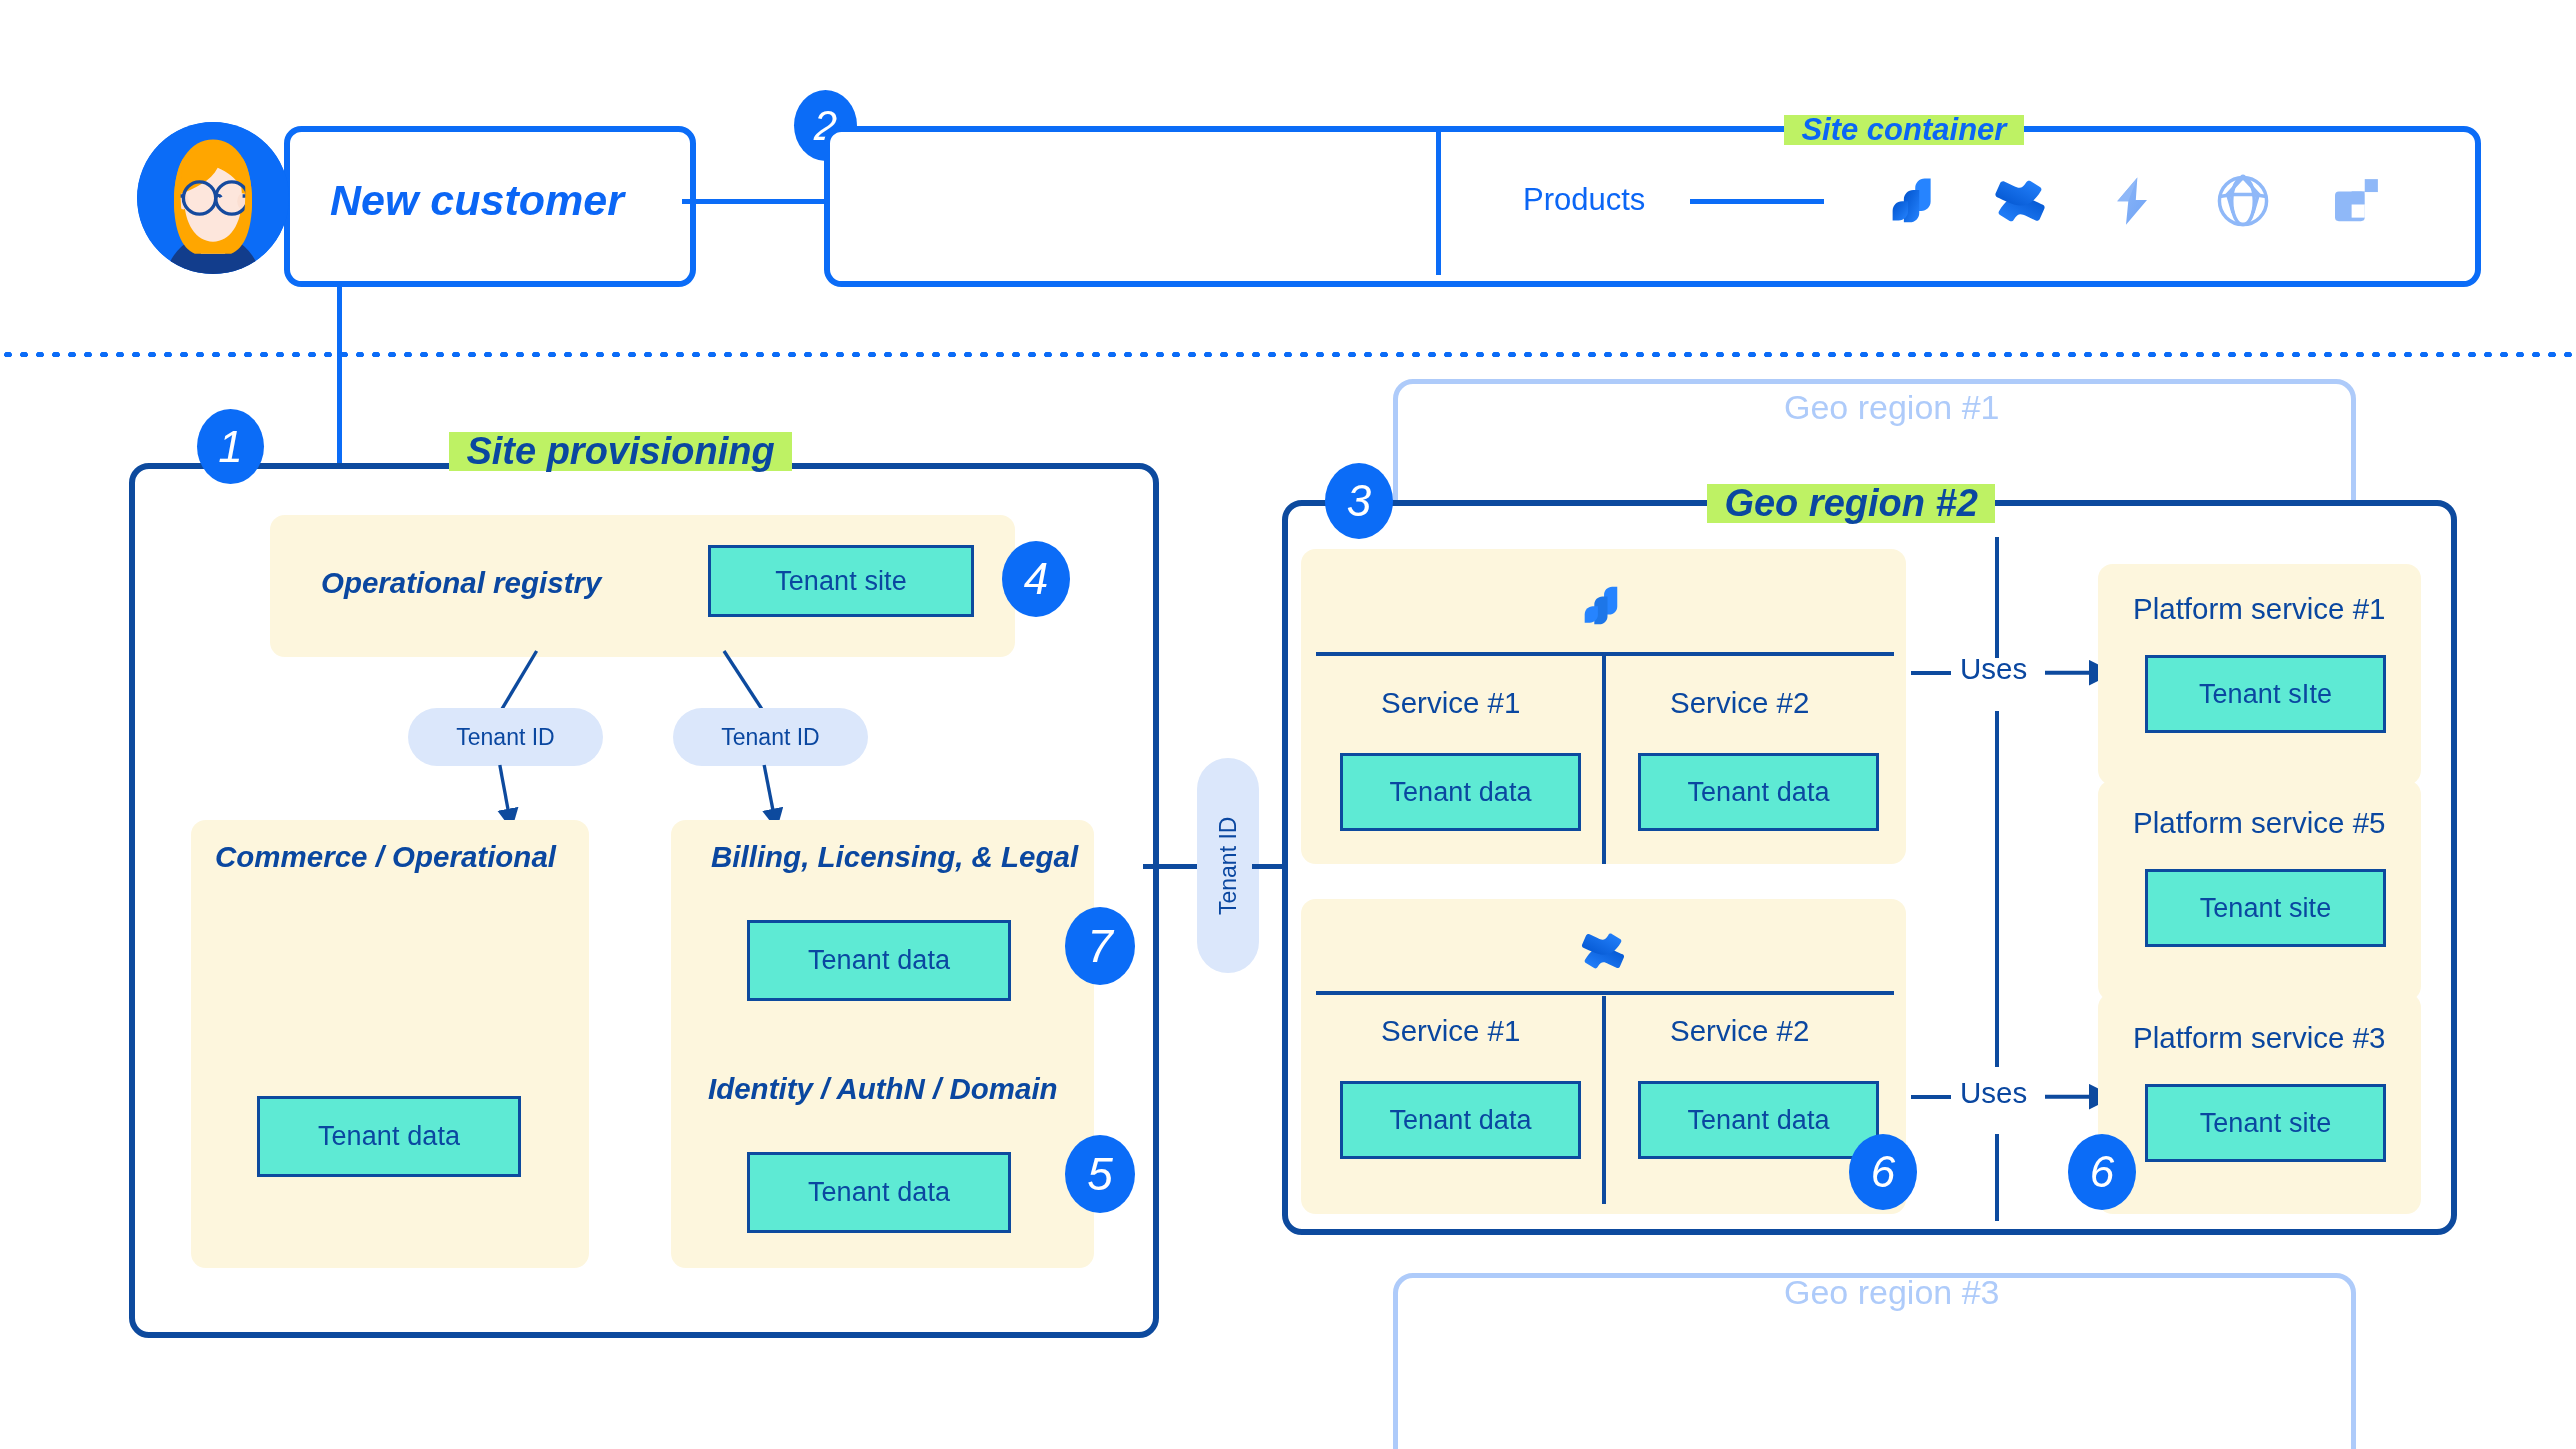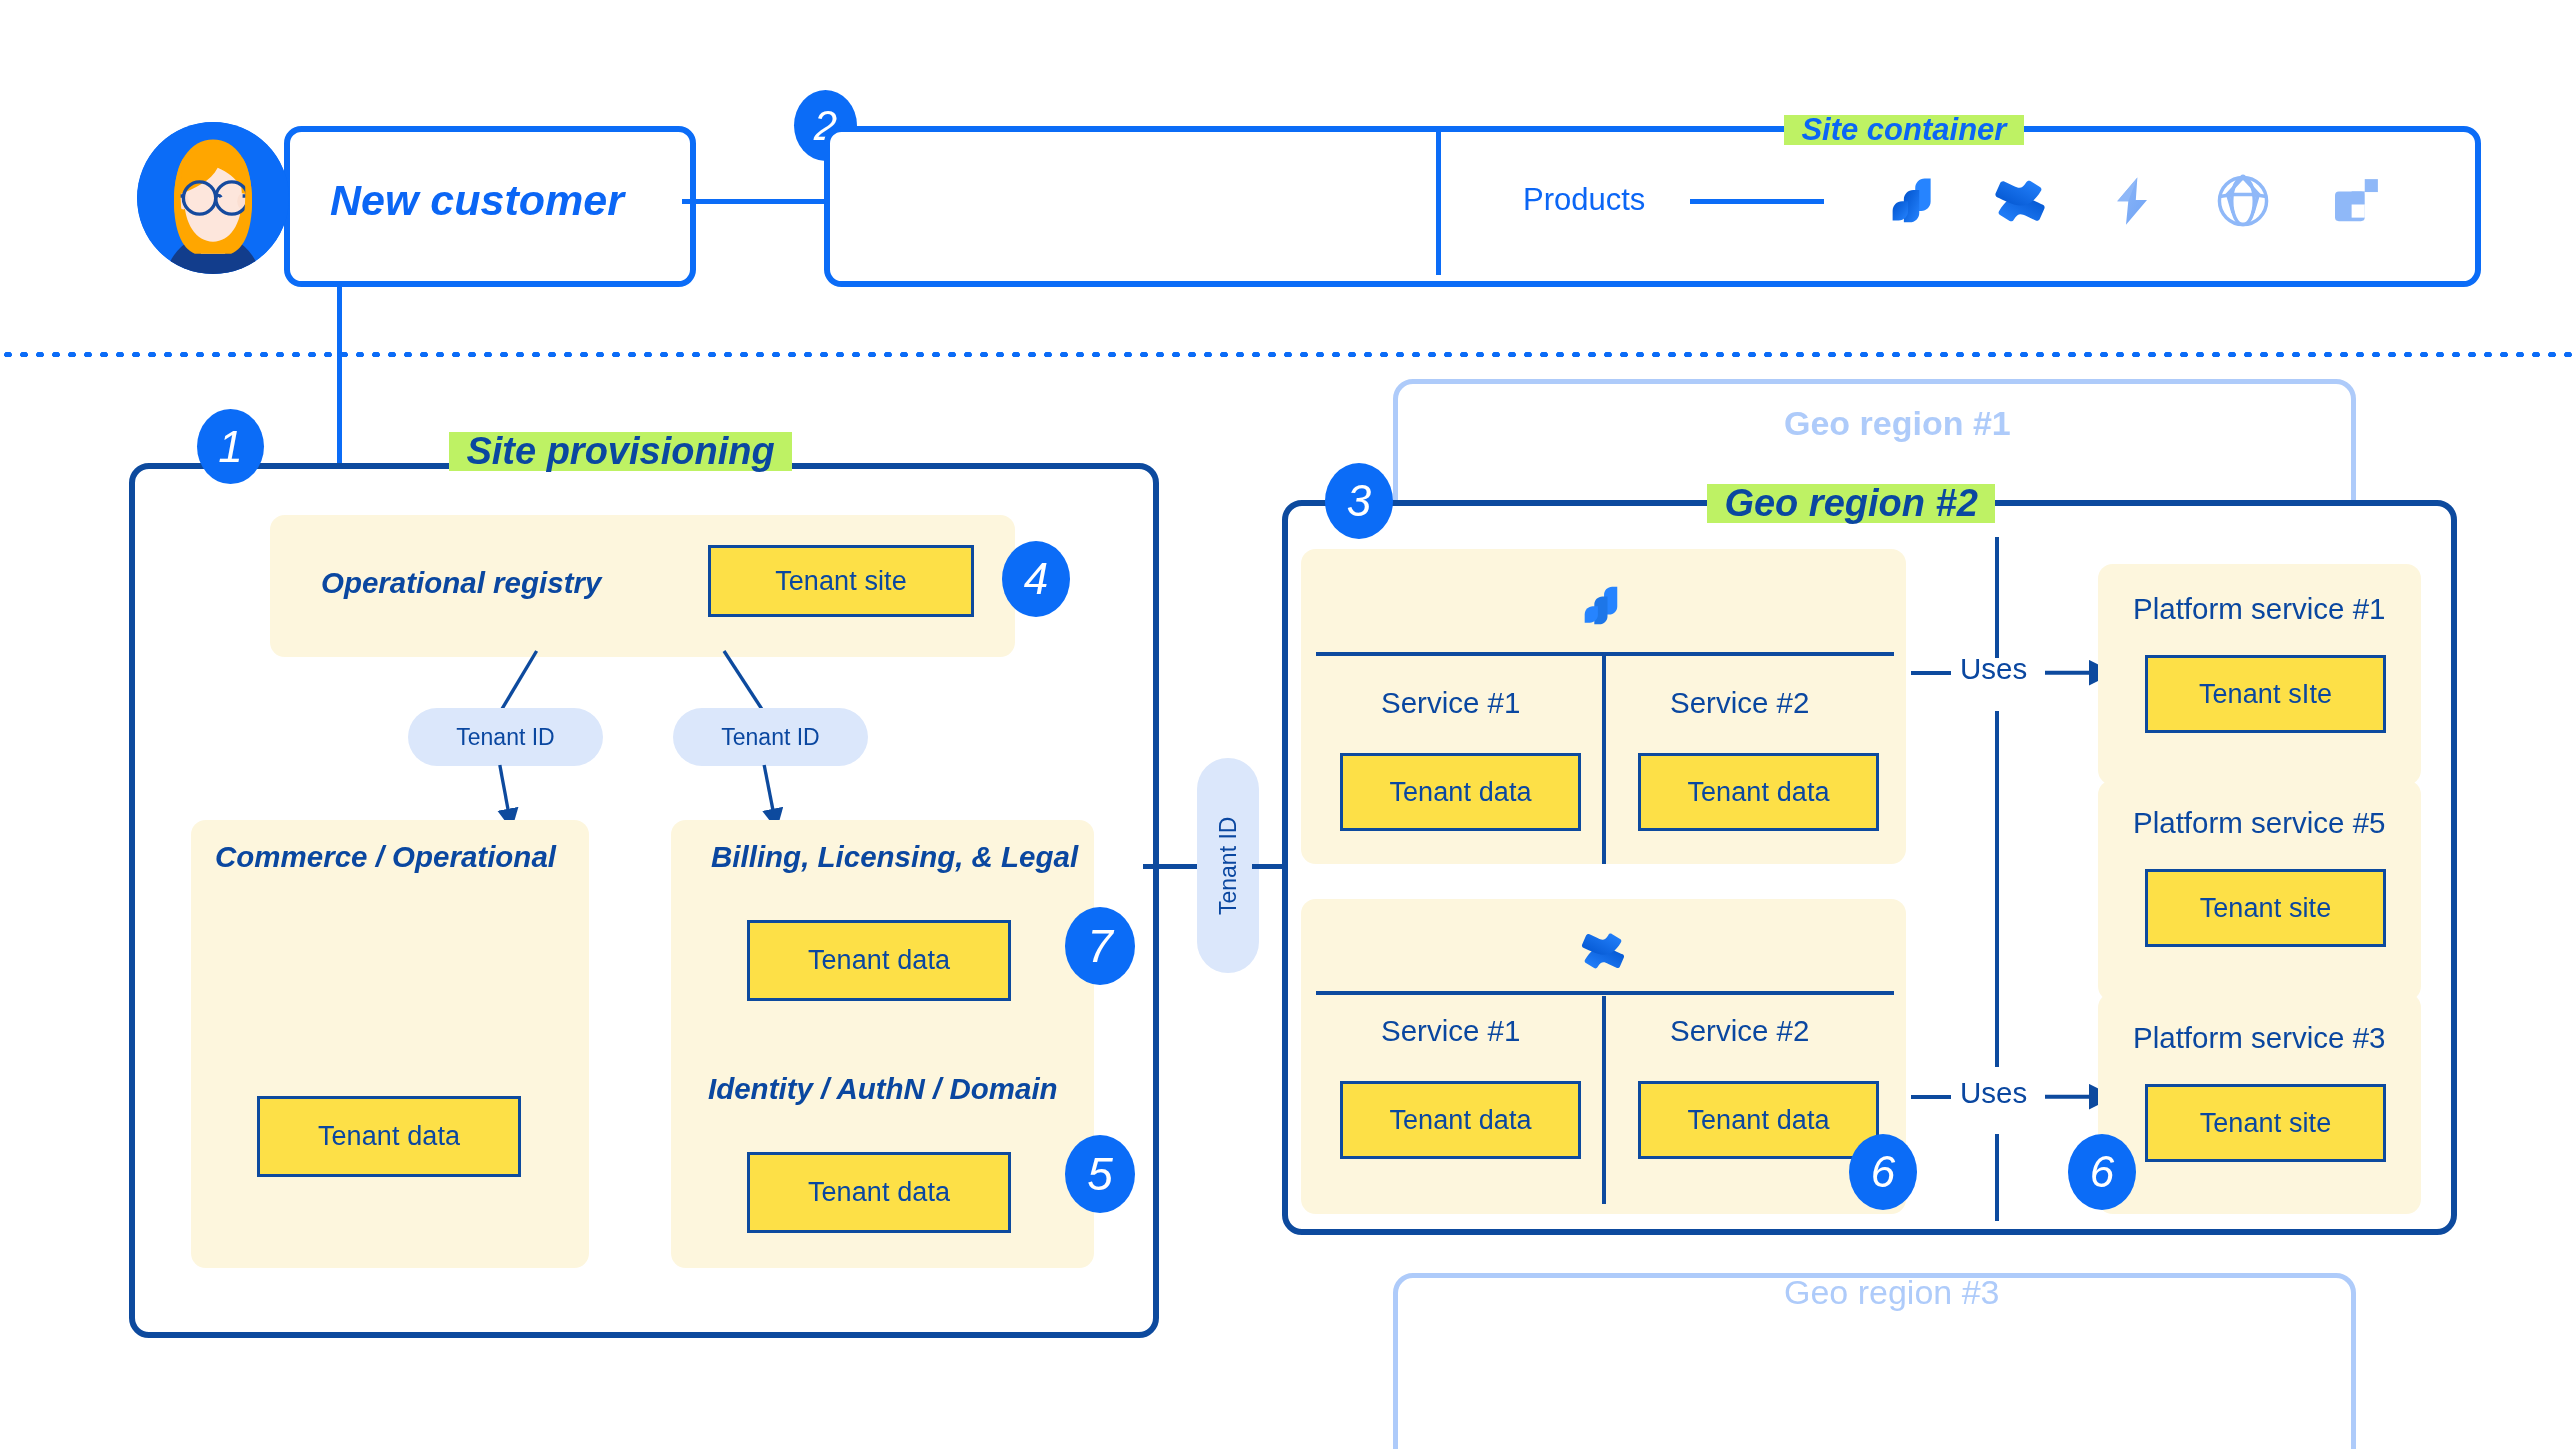--- a/index.html
+++ b/index.html
@@ -30,21 +30,21 @@
   .notch{
     position:absolute;background:#bef264;padding:0 17.4px;white-space:nowrap;
     font-style:italic;font-weight:700;
   }
 
   
   .cream{position:absolute;background:#fdf6dd;border-radius:14.8px;}
 
   
   .chip{
-    position:absolute;background:#fde047;border:3.4px solid #0d4a9e;
+    position:absolute;background:#5eead4;border:3.4px solid #0d4a9e;
     color:#0a47a0;display:flex;align-items:center;justify-content:center;
     font-size:27px;letter-spacing:0.1px;
   }
 
   
   .pill{
     position:absolute;background:#dbe7fb;border-radius:670px;
     color:#0a47a0;display:flex;align-items:center;justify-content:center;
     font-size:23px;
   }
@@ -264,21 +264,21 @@
   <div class="lbl lbl-italic deep-blue" style="left:708px;top:1072px;font-size:29.5px;">Identity / AuthN / Domain</div>
   <div class="chip" style="left:747px;top:1152px;width:258px;height:75px;">Tenant data</div>
 
   <div class="marker" style="left:1065px;top:1135px;width:70px;height:78px;font-size:46px;">5</div>
 
   <div class="ln-h-d" style="left:1143px;top:864px;width:67px;"></div>
   <div class="pill vert" style="left:1197px;top:758px;width:62px;height:215px;">Tenant ID</div>
   <div class="ln-h-d" style="left:1252px;top:864px;width:67px;"></div>
 
   <div class="box-ghost" style="left:1393px;top:379px;width:953px;height:138px;"></div>
-  <div class="lbl" style="left:1784px;top:404px;font-size:34px;color:#aecbfa;font-weight:bold;">Geo region #1</div>
+  <div class="lbl" style="left:1784px;top:388px;font-size:34px;color:#aecbfa;">Geo region #1</div>
 
   <div class="box-ghost" style="left:1393px;top:1273px;width:953px;height:201px;"></div>
   <div class="lbl" style="left:1784px;top:1273px;font-size:34px;color:#aecbfa;">Geo region #3</div>
 
   <div class="box-deep" style="left:1282px;top:500px;width:1163px;height:723px;"></div>
   <div class="notch deep-blue" style="left:1707px;top:484px;font-size:38px;line-height:39px;">Geo region #2</div>
 
   <div class="marker" style="left:1325px;top:463px;width:68px;height:76px;font-size:44px;">3</div>
 
   <div class="cream" style="left:1301px;top:549px;width:605px;height:315px;"></div>

